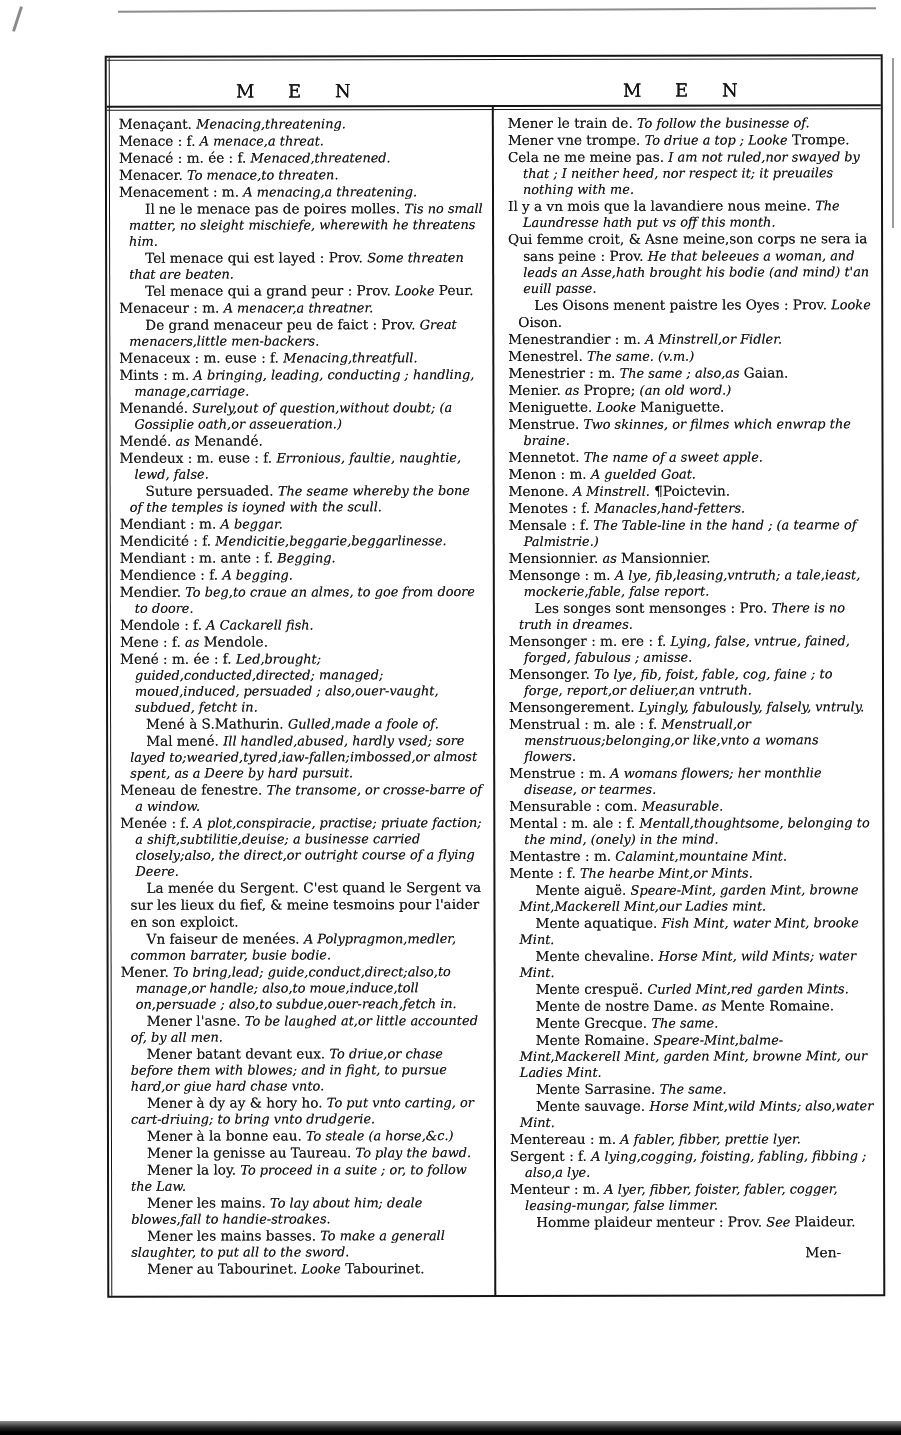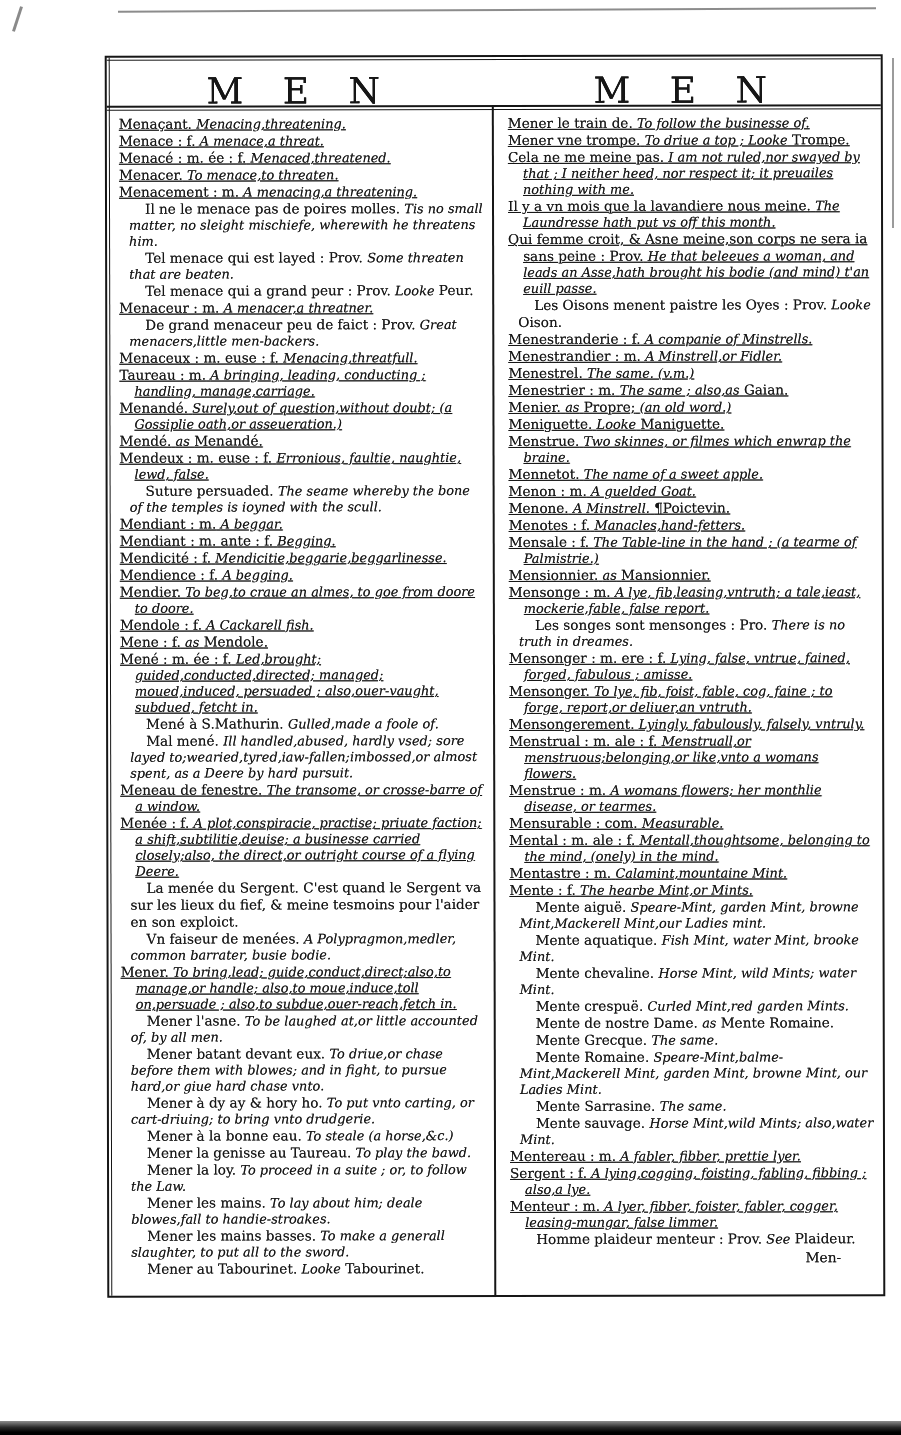--- a/index.html
+++ b/index.html
@@ -42,21 +42,21 @@
     position:absolute;left:0;right:0;top:2px;height:1px;background:#161616;
   }
   .frame .inner-left{
     position:absolute;left:2px;top:0;bottom:0;width:1px;background:#161616;
   }
   .header-row{
     height:48px;display:flex;align-items:center;
   }
   .header-cell{
     flex:1;text-align:center;
-    font-size:36px;letter-spacing:14px;
+    font-size:18px;letter-spacing:14px;
     padding-top:18px;
     text-shadow:0 0 .6px #000;
   }
   .columns{
     position:absolute;left:0;right:0;top:48px;bottom:0;
     border-top:2px solid #161616;
     display:flex;
   }
   .columns::before{ 
     content:"";position:absolute;left:0;right:0;top:2px;height:1px;background:#161616;
@@ -64,29 +64,29 @@
   .col{
     flex:1;padding:8px 8px 0 12px;
     font-size:13.4px;line-height:16px;
     text-align:left;
   }
   .col-right{padding-left:14px;}
   .divider{
     width:2px;background:#161616;
   }
   .entry{margin:0;text-shadow:0 0 .5px rgba(0,0,0,.65);}
-  .e0{padding-left:15px;text-indent:-15px;text-decoration:underline;}
+  .e0{padding-left:15px;text-indent:-15px;}
   .e1{padding-left:10px;text-indent:16px;}
   .r{font-style:normal;font-size:13.6px;}
   .i{font-style:italic;font-size:12.9px;}
   .catchword{
     text-align:right;
     font-size:13.8px;
     padding-right:34px;
-    margin-top:2px;
+    margin-top:14px;
     text-shadow:0 0 .5px rgba(0,0,0,.65);
   }
 </style>
 </head>
 <body>
 
 <div class="scan">
   <div class="edge-top"></div>
   <div class="edge-corner"></div>
   <div class="edge-right"></div>
@@ -106,28 +106,28 @@
           <div class="entry e0"><span class="r">Menace : f.</span> <span class="i">A menace,a threat.</span></div>
           <div class="entry e0"><span class="r">Menacé : m. ée : f.</span> <span class="i">Menaced,threatened.</span></div>
           <div class="entry e0"><span class="r">Menacer.</span> <span class="i">To menace,to threaten.</span></div>
           <div class="entry e0"><span class="r">Menacement : m.</span> <span class="i">A menacing,a threatening.</span></div>
           <div class="entry e1"><span class="r">Il ne le menace pas de poires molles.</span> <span class="i">Tis no small matter, no sleight mischiefe, wherewith he threatens him.</span></div>
           <div class="entry e1"><span class="r">Tel menace qui est layed : Prov.</span> <span class="i">Some threaten that are beaten.</span></div>
           <div class="entry e1"><span class="r">Tel menace qui a grand peur : Prov.</span> <span class="i">Looke</span> <span class="r">Peur.</span></div>
           <div class="entry e0"><span class="r">Menaceur : m.</span> <span class="i">A menacer,a threatner.</span></div>
           <div class="entry e1"><span class="r">De grand menaceur peu de faict : Prov.</span> <span class="i">Great menacers,little men-backers.</span></div>
           <div class="entry e0"><span class="r">Menaceux : m. euse : f.</span> <span class="i">Menacing,threatfull.</span></div>
-          <div class="entry e0"><span class="r">Taureau : m.</span> <span class="i">A bringing, leading, conducting ; handling, manage,carriage.</span></div>
+          <div class="entry e0"><span class="r">Mints : m.</span> <span class="i">A bringing, leading, conducting ; handling, manage,carriage.</span></div>
           <div class="entry e0"><span class="r">Menandé.</span> <span class="i">Surely,out of question,without doubt; (a Gossiplie oath,or asseueration.)</span></div>
           <div class="entry e0"><span class="r">Mendé.</span> <span class="i">as</span> <span class="r">Menandé.</span></div>
           <div class="entry e0"><span class="r">Mendeux : m. euse : f.</span> <span class="i">Erronious, faultie, naughtie, lewd, false.</span></div>
           <div class="entry e1"><span class="r">Suture persuaded.</span> <span class="i">The seame whereby the bone of the temples is ioyned with the scull.</span></div>
           <div class="entry e0"><span class="r">Mendiant : m.</span> <span class="i">A beggar.</span></div>
+          <div class="entry e0"><span class="r">Mendicité : f.</span> <span class="i">Mendicitie,beggarie,beggarlinesse.</span></div>
           <div class="entry e0"><span class="r">Mendiant : m. ante : f.</span> <span class="i">Begging.</span></div>
-          <div class="entry e0"><span class="r">Mendicité : f.</span> <span class="i">Mendicitie,beggarie,beggarlinesse.</span></div>
           <div class="entry e0"><span class="r">Mendience : f.</span> <span class="i">A begging.</span></div>
           <div class="entry e0"><span class="r">Mendier.</span> <span class="i">To beg,to craue an almes, to goe from doore to doore.</span></div>
           <div class="entry e0"><span class="r">Mendole : f.</span> <span class="i">A Cackarell fish.</span></div>
           <div class="entry e0"><span class="r">Mene : f.</span> <span class="i">as</span> <span class="r">Mendole.</span></div>
           <div class="entry e0"><span class="r">Mené : m. ée : f.</span> <span class="i">Led,brought; guided,conducted,directed; managed; moued,induced, persuaded ; also,ouer-vaught, subdued, fetcht in.</span></div>
           <div class="entry e1"><span class="r">Mené à S.Mathurin.</span> <span class="i">Gulled,made a foole of.</span></div>
           <div class="entry e1"><span class="r">Mal mené.</span> <span class="i">Ill handled,abused, hardly vsed; sore layed to;wearied,tyred,iaw-fallen;imbossed,or almost spent, as a Deere by hard pursuit.</span></div>
           <div class="entry e0"><span class="r">Meneau de fenestre.</span> <span class="i">The transome, or crosse-barre of a window.</span></div>
           <div class="entry e0"><span class="r">Menée : f.</span> <span class="i">A plot,conspiracie, practise; priuate faction; a shift,subtilitie,deuise; a businesse carried closely;also, the direct,or outright course of a flying Deere.</span></div>
           <div class="entry e1"><span class="r">La menée du Sergent. C'est quand le Sergent va sur les lieux du fief, &amp; meine tesmoins pour l'aider en son exploict.</span></div>
@@ -144,21 +144,20 @@
           <div class="entry e1"><span class="r">Mener au Tabourinet.</span> <span class="i">Looke</span> <span class="r">Tabourinet.</span></div>
         </div>
       <div class="divider"></div>
       <div class="col col-right" id="col-right">
           <div class="entry e0"><span class="r">Mener le train de.</span> <span class="i">To follow the businesse of.</span></div>
           <div class="entry e0"><span class="r">Mener vne trompe.</span> <span class="i">To driue a top ; Looke</span> <span class="r">Trompe.</span></div>
           <div class="entry e0"><span class="r">Cela ne me meine pas.</span> <span class="i">I am not ruled,nor swayed by that ; I neither heed, nor respect it; it preuailes nothing with me.</span></div>
           <div class="entry e0"><span class="r">Il y a vn mois que la lavandiere nous meine.</span> <span class="i">The Laundresse hath put vs off this month.</span></div>
           <div class="entry e0"><span class="r">Qui femme croit, &amp; Asne meine,son corps ne sera ia sans peine : Prov.</span> <span class="i">He that beleeues a woman, and leads an Asse,hath brought his bodie (and mind) t'an euill passe.</span></div>
           <div class="entry e1"><span class="r">Les Oisons menent paistre les Oyes : Prov.</span> <span class="i">Looke</span> <span class="r">Oison.</span></div>
-          <div class="entry e0"><span class="r">Menestranderie : f.</span> <span class="i">A companie of Minstrells.</span></div>
           <div class="entry e0"><span class="r">Menestrandier : m.</span> <span class="i">A Minstrell,or Fidler.</span></div>
           <div class="entry e0"><span class="r">Menestrel.</span> <span class="i">The same. (v.m.)</span></div>
           <div class="entry e0"><span class="r">Menestrier : m.</span> <span class="i">The same ; also,as</span> <span class="r">Gaian.</span></div>
           <div class="entry e0"><span class="r">Menier.</span> <span class="i">as</span> <span class="r">Propre;</span> <span class="i">(an old word.)</span></div>
           <div class="entry e0"><span class="r">Meniguette.</span> <span class="i">Looke</span> <span class="r">Maniguette.</span></div>
           <div class="entry e0"><span class="r">Menstrue.</span> <span class="i">Two skinnes, or filmes which enwrap the braine.</span></div>
           <div class="entry e0"><span class="r">Mennetot.</span> <span class="i">The name of a sweet apple.</span></div>
           <div class="entry e0"><span class="r">Menon : m.</span> <span class="i">A guelded Goat.</span></div>
           <div class="entry e0"><span class="r">Menone.</span> <span class="i">A Minstrell.</span> <span class="r">¶Poictevin.</span></div>
           <div class="entry e0"><span class="r">Menotes : f.</span> <span class="i">Manacles,hand-fetters.</span></div>

